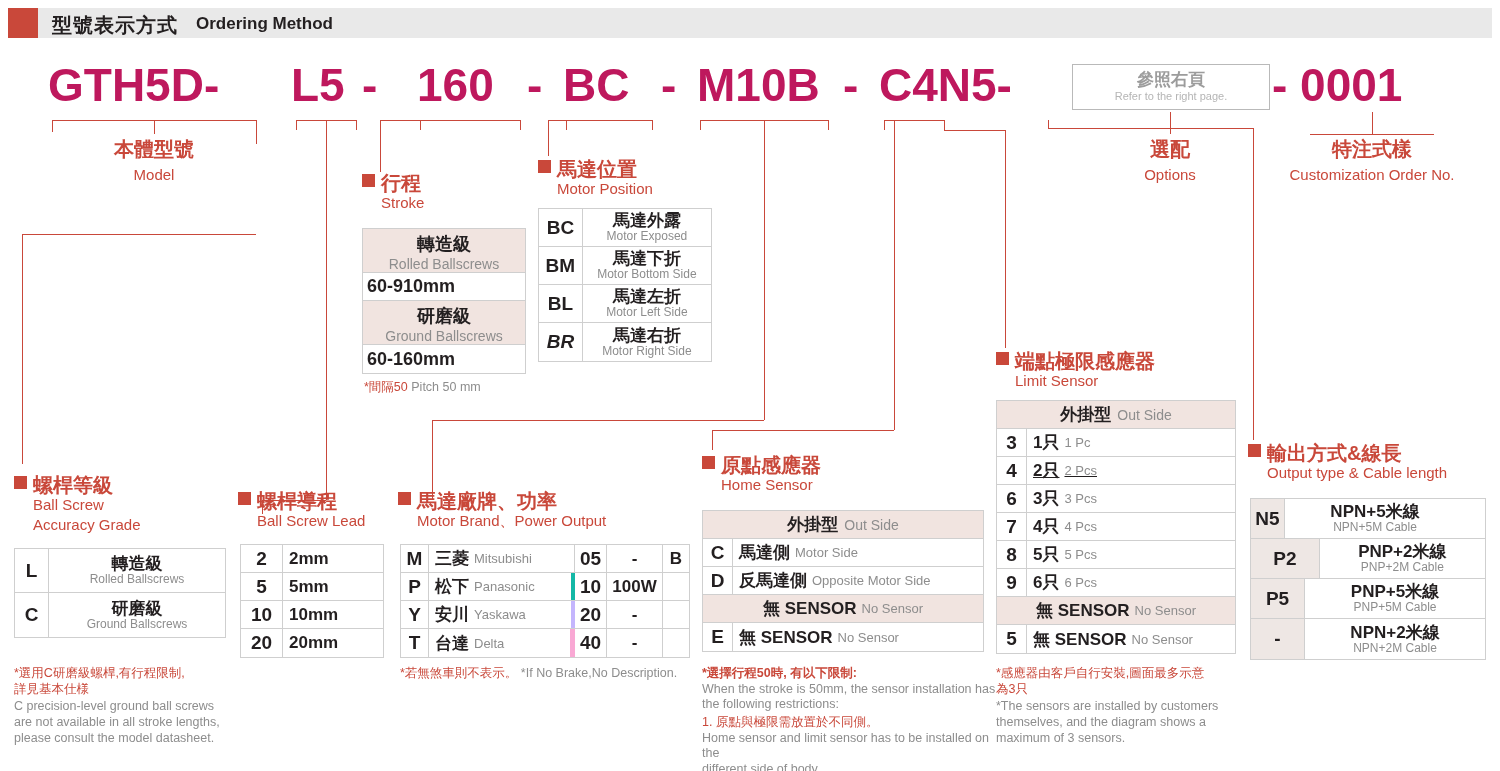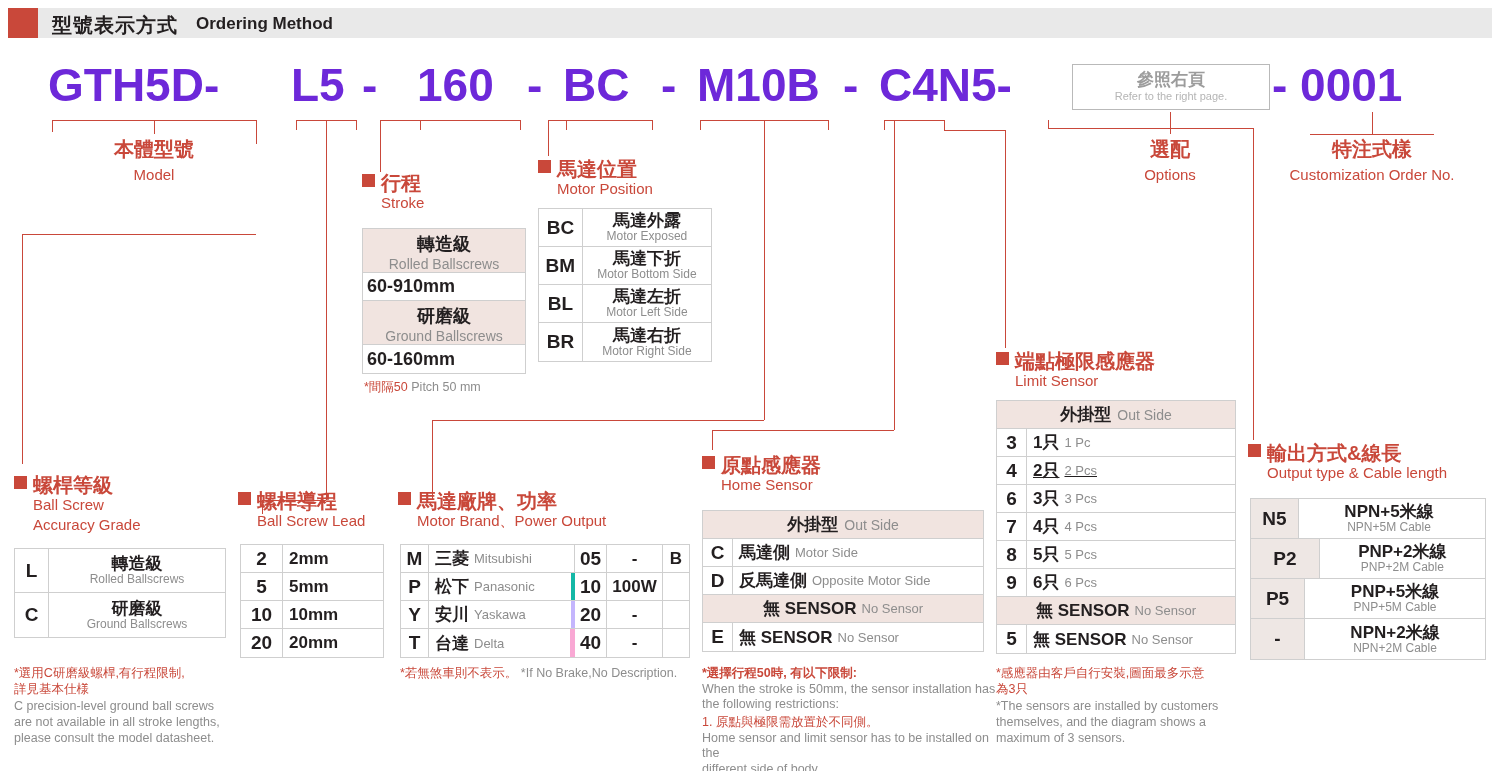--- a/index.html
+++ b/index.html
@@ -13,21 +13,21 @@
   }
   .root{position:absolute;left:0;top:0;width:1500px;height:771px;}
 
   
   .header{position:absolute;left:8px;top:8px;width:1484px;height:30px;background:#e9e9e9;}
   .header-sq{position:absolute;left:8px;top:8px;width:30px;height:30px;background:#c9483a;}
   .header-title-cn{position:absolute;left:52px;top:12px;font-size:20px;font-weight:bold;color:#231f20;letter-spacing:1px;}
   .header-title-en{position:absolute;left:196px;top:14px;font-size:17px;font-weight:bold;color:#231f20;}
 
   
-  .pn{position:absolute;top:58px;font-size:46px;font-weight:bold;color:#6d28d9;letter-spacing:0px;}
+  .pn{position:absolute;top:58px;font-size:46px;font-weight:bold;color:#be185d;letter-spacing:0px;}
   .refbox{position:absolute;left:1072px;top:64px;width:196px;height:44px;border:1px solid #b9b9b9;background:#fff;}
   .refbox .cn{position:absolute;left:0;top:3px;width:196px;text-align:center;font-size:17px;font-weight:bold;color:#9c9c9c;}
   .refbox .en{position:absolute;left:0;top:25px;width:196px;text-align:center;font-size:11px;color:#b5b5b5;}
 
   
   .lbl{position:absolute;}
   .lbl .sq{position:absolute;left:0;top:4px;width:13px;height:13px;background:#c9483a;}
   .lbl .cn{position:absolute;left:19px;top:0px;font-size:20px;font-weight:bold;color:#c9483a;white-space:nowrap;}
   .lbl .en{position:absolute;left:19px;top:24px;font-size:15px;color:#c9483a;white-space:nowrap;}
 
@@ -212,21 +212,21 @@
       </div>
     </div>
     <div class="trow" style="height:38px;">
       <div class="tcell key" style="width:44px;">BL</div>
       <div class="tcell two" style="width:129px;">
         <div class="a">馬達左折</div>
         <div class="b">Motor Left Side</div>
       </div>
     </div>
     <div class="trow" style="height:38px;">
-      <div class="tcell key" style="width:44px;">BR</div>
+      <div class="tcell key" style="width:44px;font-style:italic;">BR</div>
       <div class="tcell two" style="width:129px;">
         <div class="a">馬達右折</div>
         <div class="b">Motor Right Side</div>
       </div>
     </div>
   </div>
 
   <div class="lbl" style="left:996px;top:348px;">
     <div class="sq"></div>
     <div class="cn">端點極限感應器</div>
@@ -469,21 +469,21 @@
   </div>
 
   <div class="lbl" style="left:1248px;top:440px;">
     <div class="sq"></div>
     <div class="cn">輸出方式&amp;線長</div>
     <div class="en">Output type &amp; Cable length</div>
   </div>
 
   <div class="tbl" style="left:1250px;top:498px;width:236px;">
     <div class="trow" style="height:40px;">
-      <div class="tcell key shade2" style="width:48px;">N5</div>
+      <div class="tcell key shade2" style="width:34px;">N5</div>
       <div class="tcell two" style="width:180px;">
         <div class="a">NPN+5米線</div>
         <div class="b">NPN+5M Cable</div>
       </div>
     </div>
     <div class="trow" style="height:40px;">
       <div class="tcell key shade2" style="width:74px;">P2</div>
       <div class="tcell two" style="width:180px;">
         <div class="a">PNP+2米線</div>
         <div class="b">PNP+2M Cable</div>

